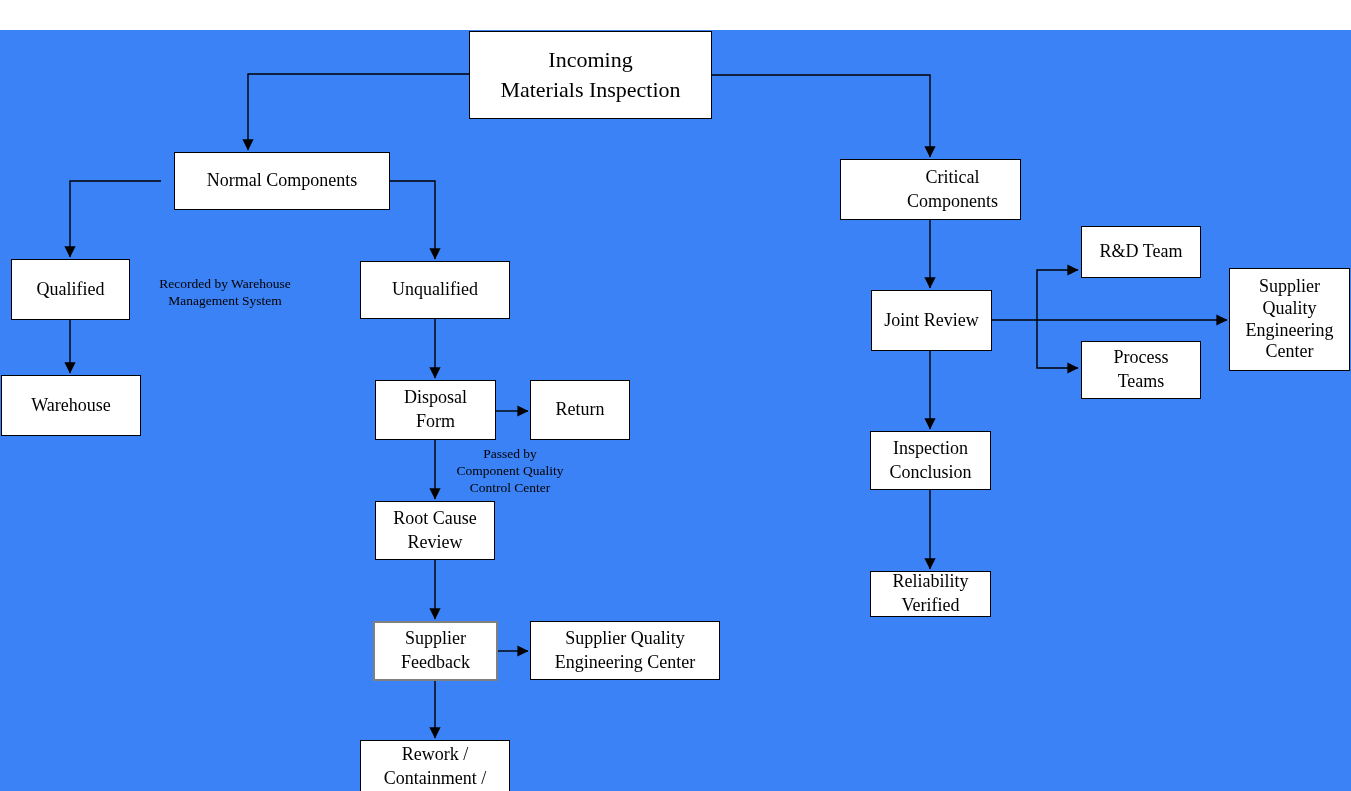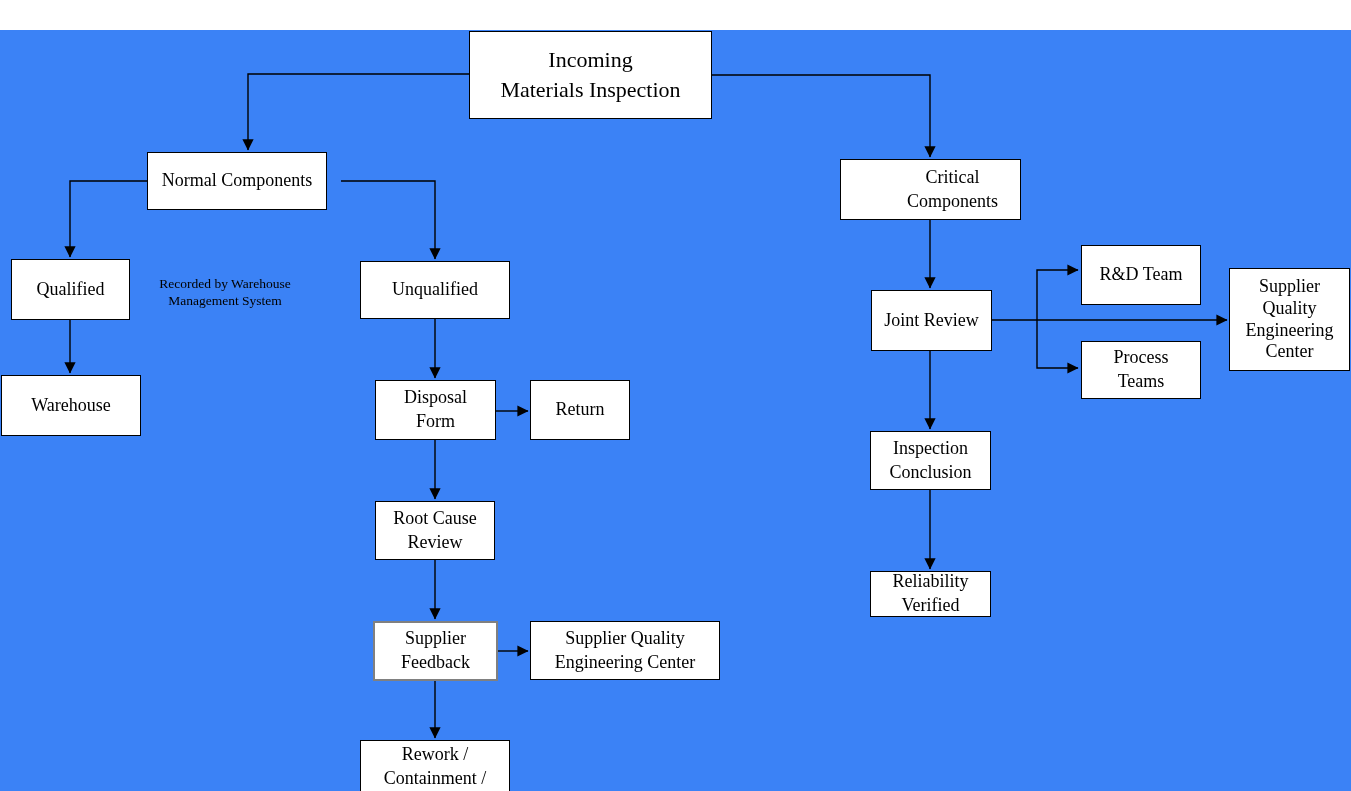--- a/index.html
+++ b/index.html
@@ -60,21 +60,21 @@
     <path d="M1037,290 L1037,338 L1078,338" marker-end="url(#arrow)"></path>
     <path d="M930,321 L930,399" marker-end="url(#arrow)"></path>
     <path d="M930,460 L930,539" marker-end="url(#arrow)"></path>
   </svg>
 
   <div class="node title" style="left:469px;top:1px;width:243px;height:88px;">
     <span>Incoming
 Materials Inspection</span>
   </div>
 
-  <div class="node" style="left:147px;top:122px;width:180px;height:58px;">
+  <div class="node" style="left:174px;top:122px;width:216px;height:58px;">
     <span>Normal Components</span>
   </div>
 
   <div class="node" style="left:840px;top:129px;width:181px;height:61px;padding-left:44px;">
     <span>Critical Components</span>
   </div>
 
   <div class="node" style="left:11px;top:229px;width:119px;height:61px;">
     <span>Qualified</span>
   </div>
@@ -114,21 +114,21 @@
   <div class="node" style="left:360px;top:710px;width:150px;height:78px;">
     <span>Rework /
 Containment /
 Improvement</span>
   </div>
 
   <div class="node" style="left:871px;top:260px;width:121px;height:61px;">
     <span>Joint Review</span>
   </div>
 
-  <div class="node" style="left:1081px;top:215px;width:120px;height:60px;align-items:center;">
+  <div class="node" style="left:1081px;top:196px;width:120px;height:52px;align-items:center;">
     <span>R&amp;D Team</span>
   </div>
 
   <div class="node" style="left:1081px;top:311px;width:120px;height:58px;">
     <span>Process
 Teams</span>
   </div>
 
   <div class="node" style="left:1229px;top:238px;width:121px;height:103px;line-height:1.22;">
     <span>Supplier
@@ -143,14 +143,17 @@
   </div>
 
   <div class="node" style="left:870px;top:541px;width:121px;height:46px;">
     <span>Reliability
 Verified</span>
   </div>
 
   <div class="edge-label" style="left:135px;top:245px;width:180px;">Recorded by Warehouse
 Management System</div>
 
+  <div class="edge-label" style="left:420px;top:415px;width:180px;">Passed by
+Component Quality
+Control Center</div>
 
 </div>
 
 </body></html>

